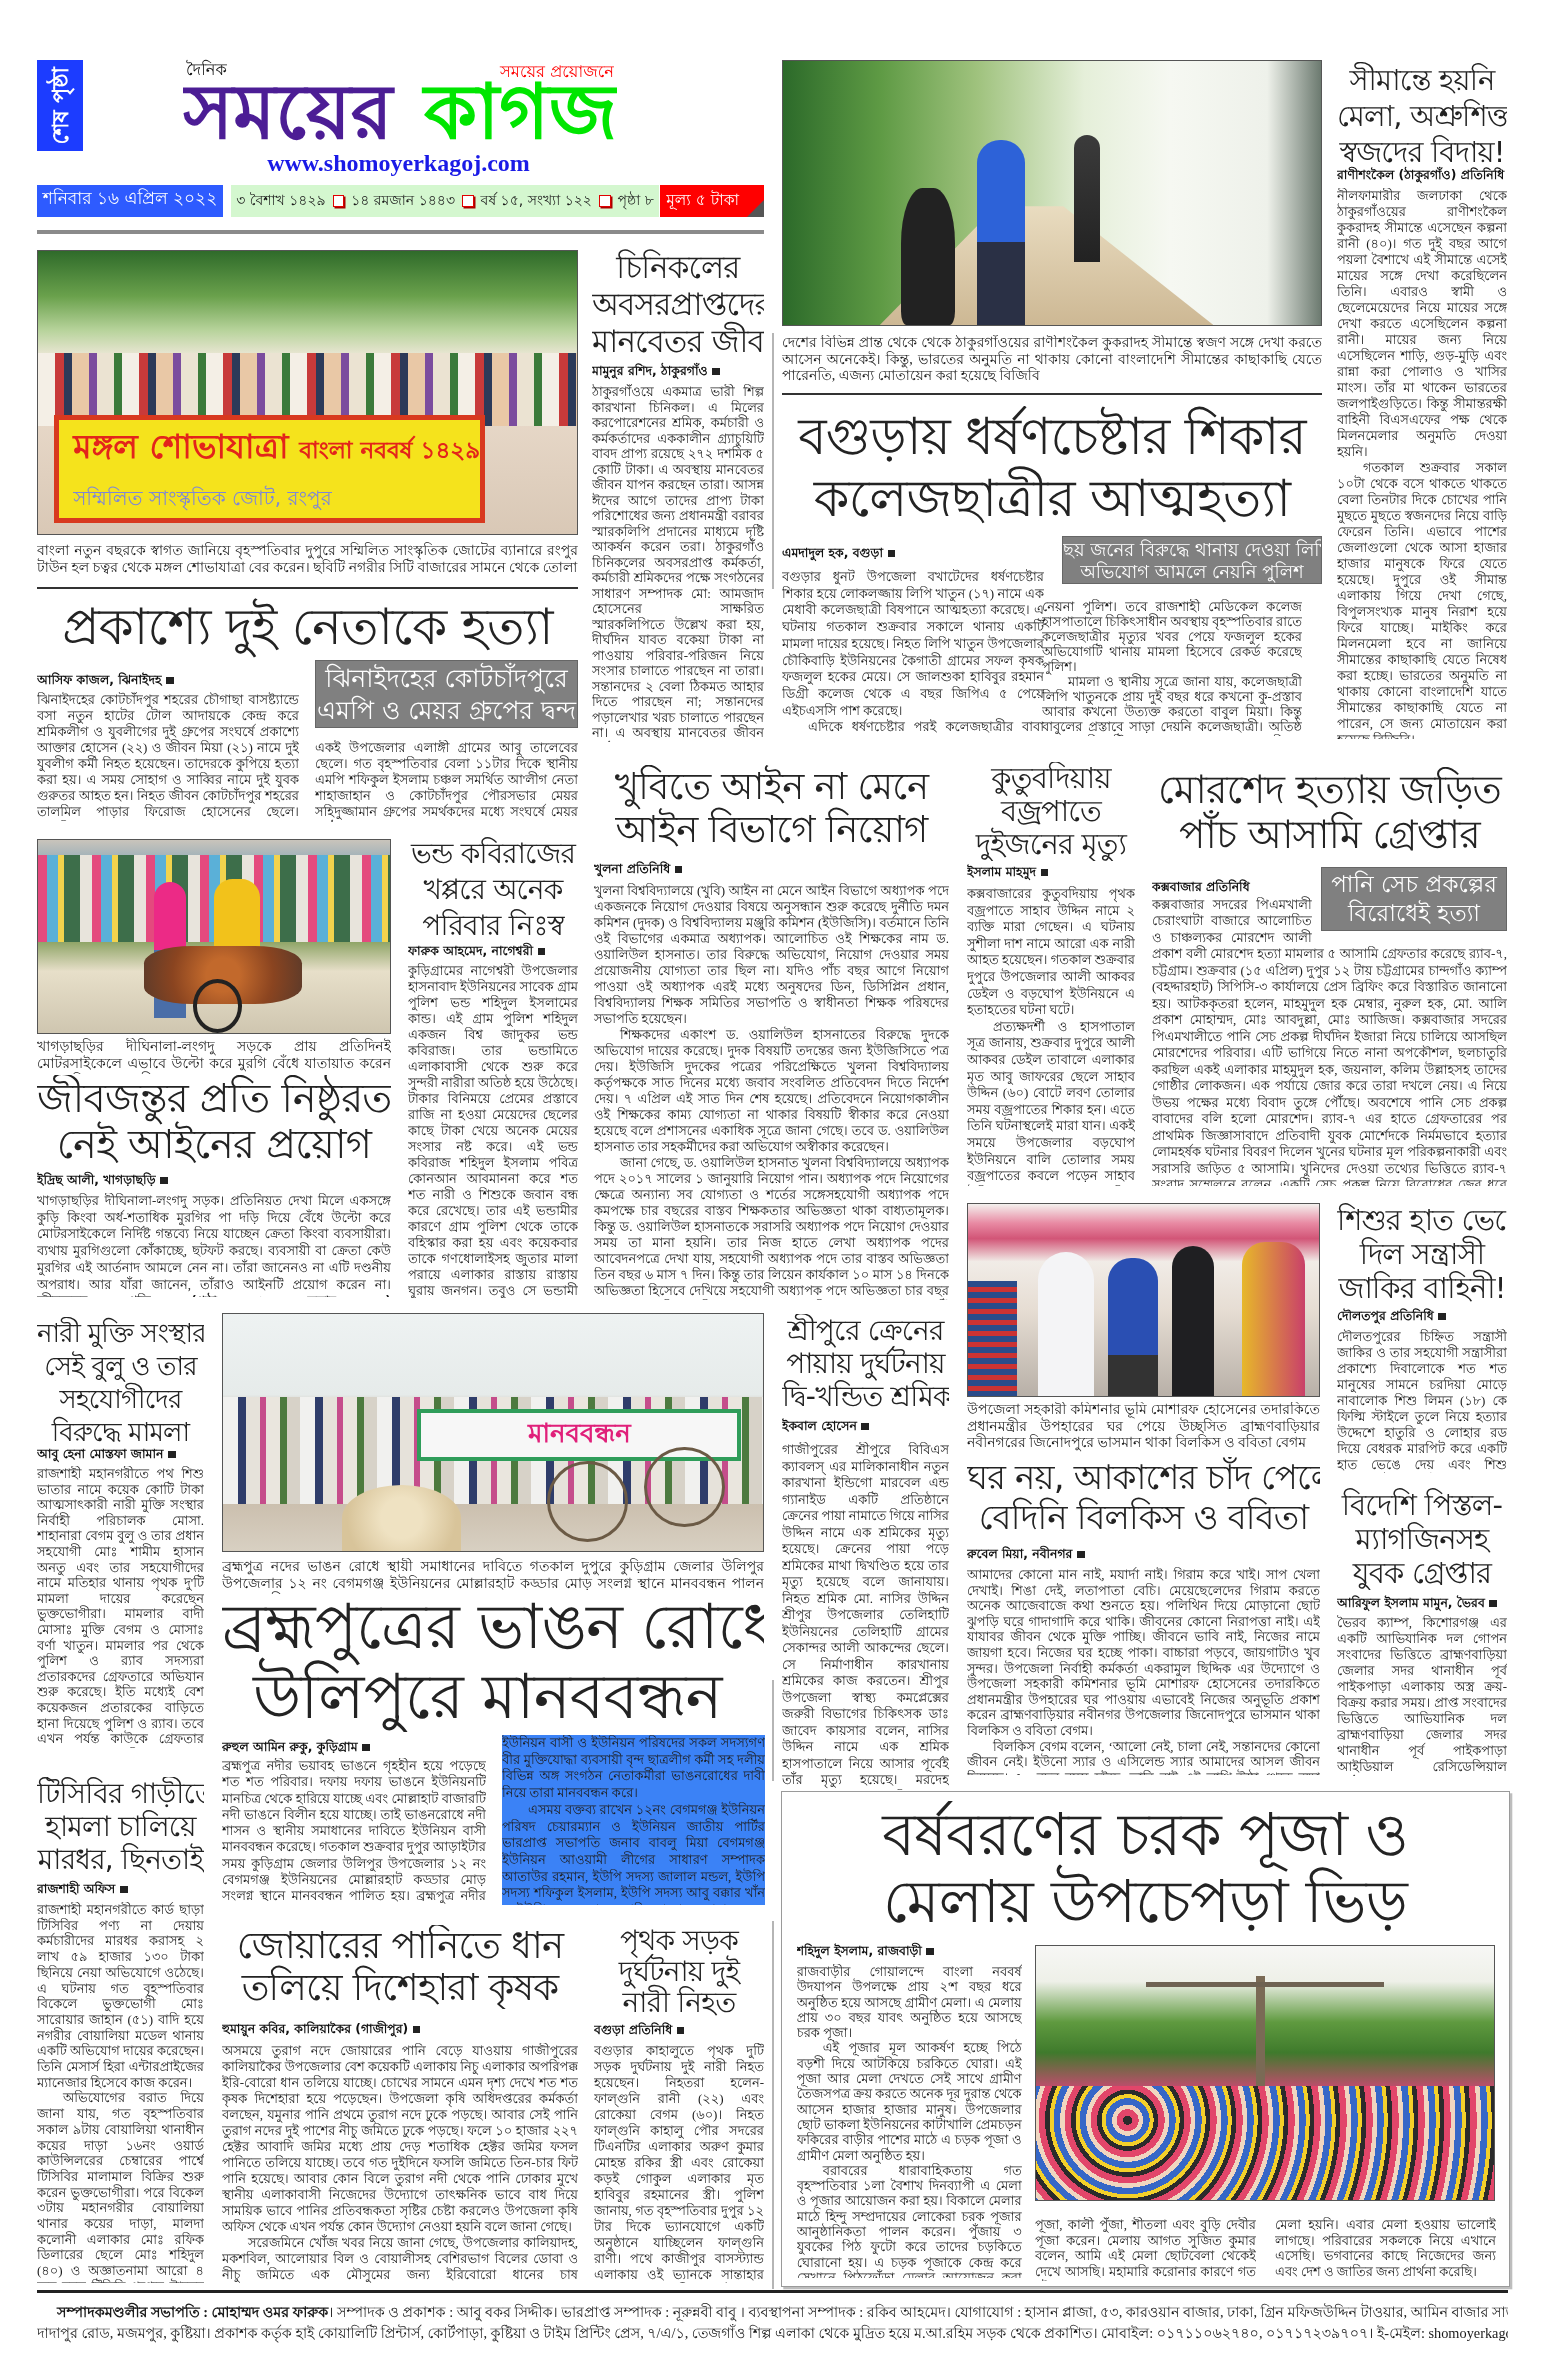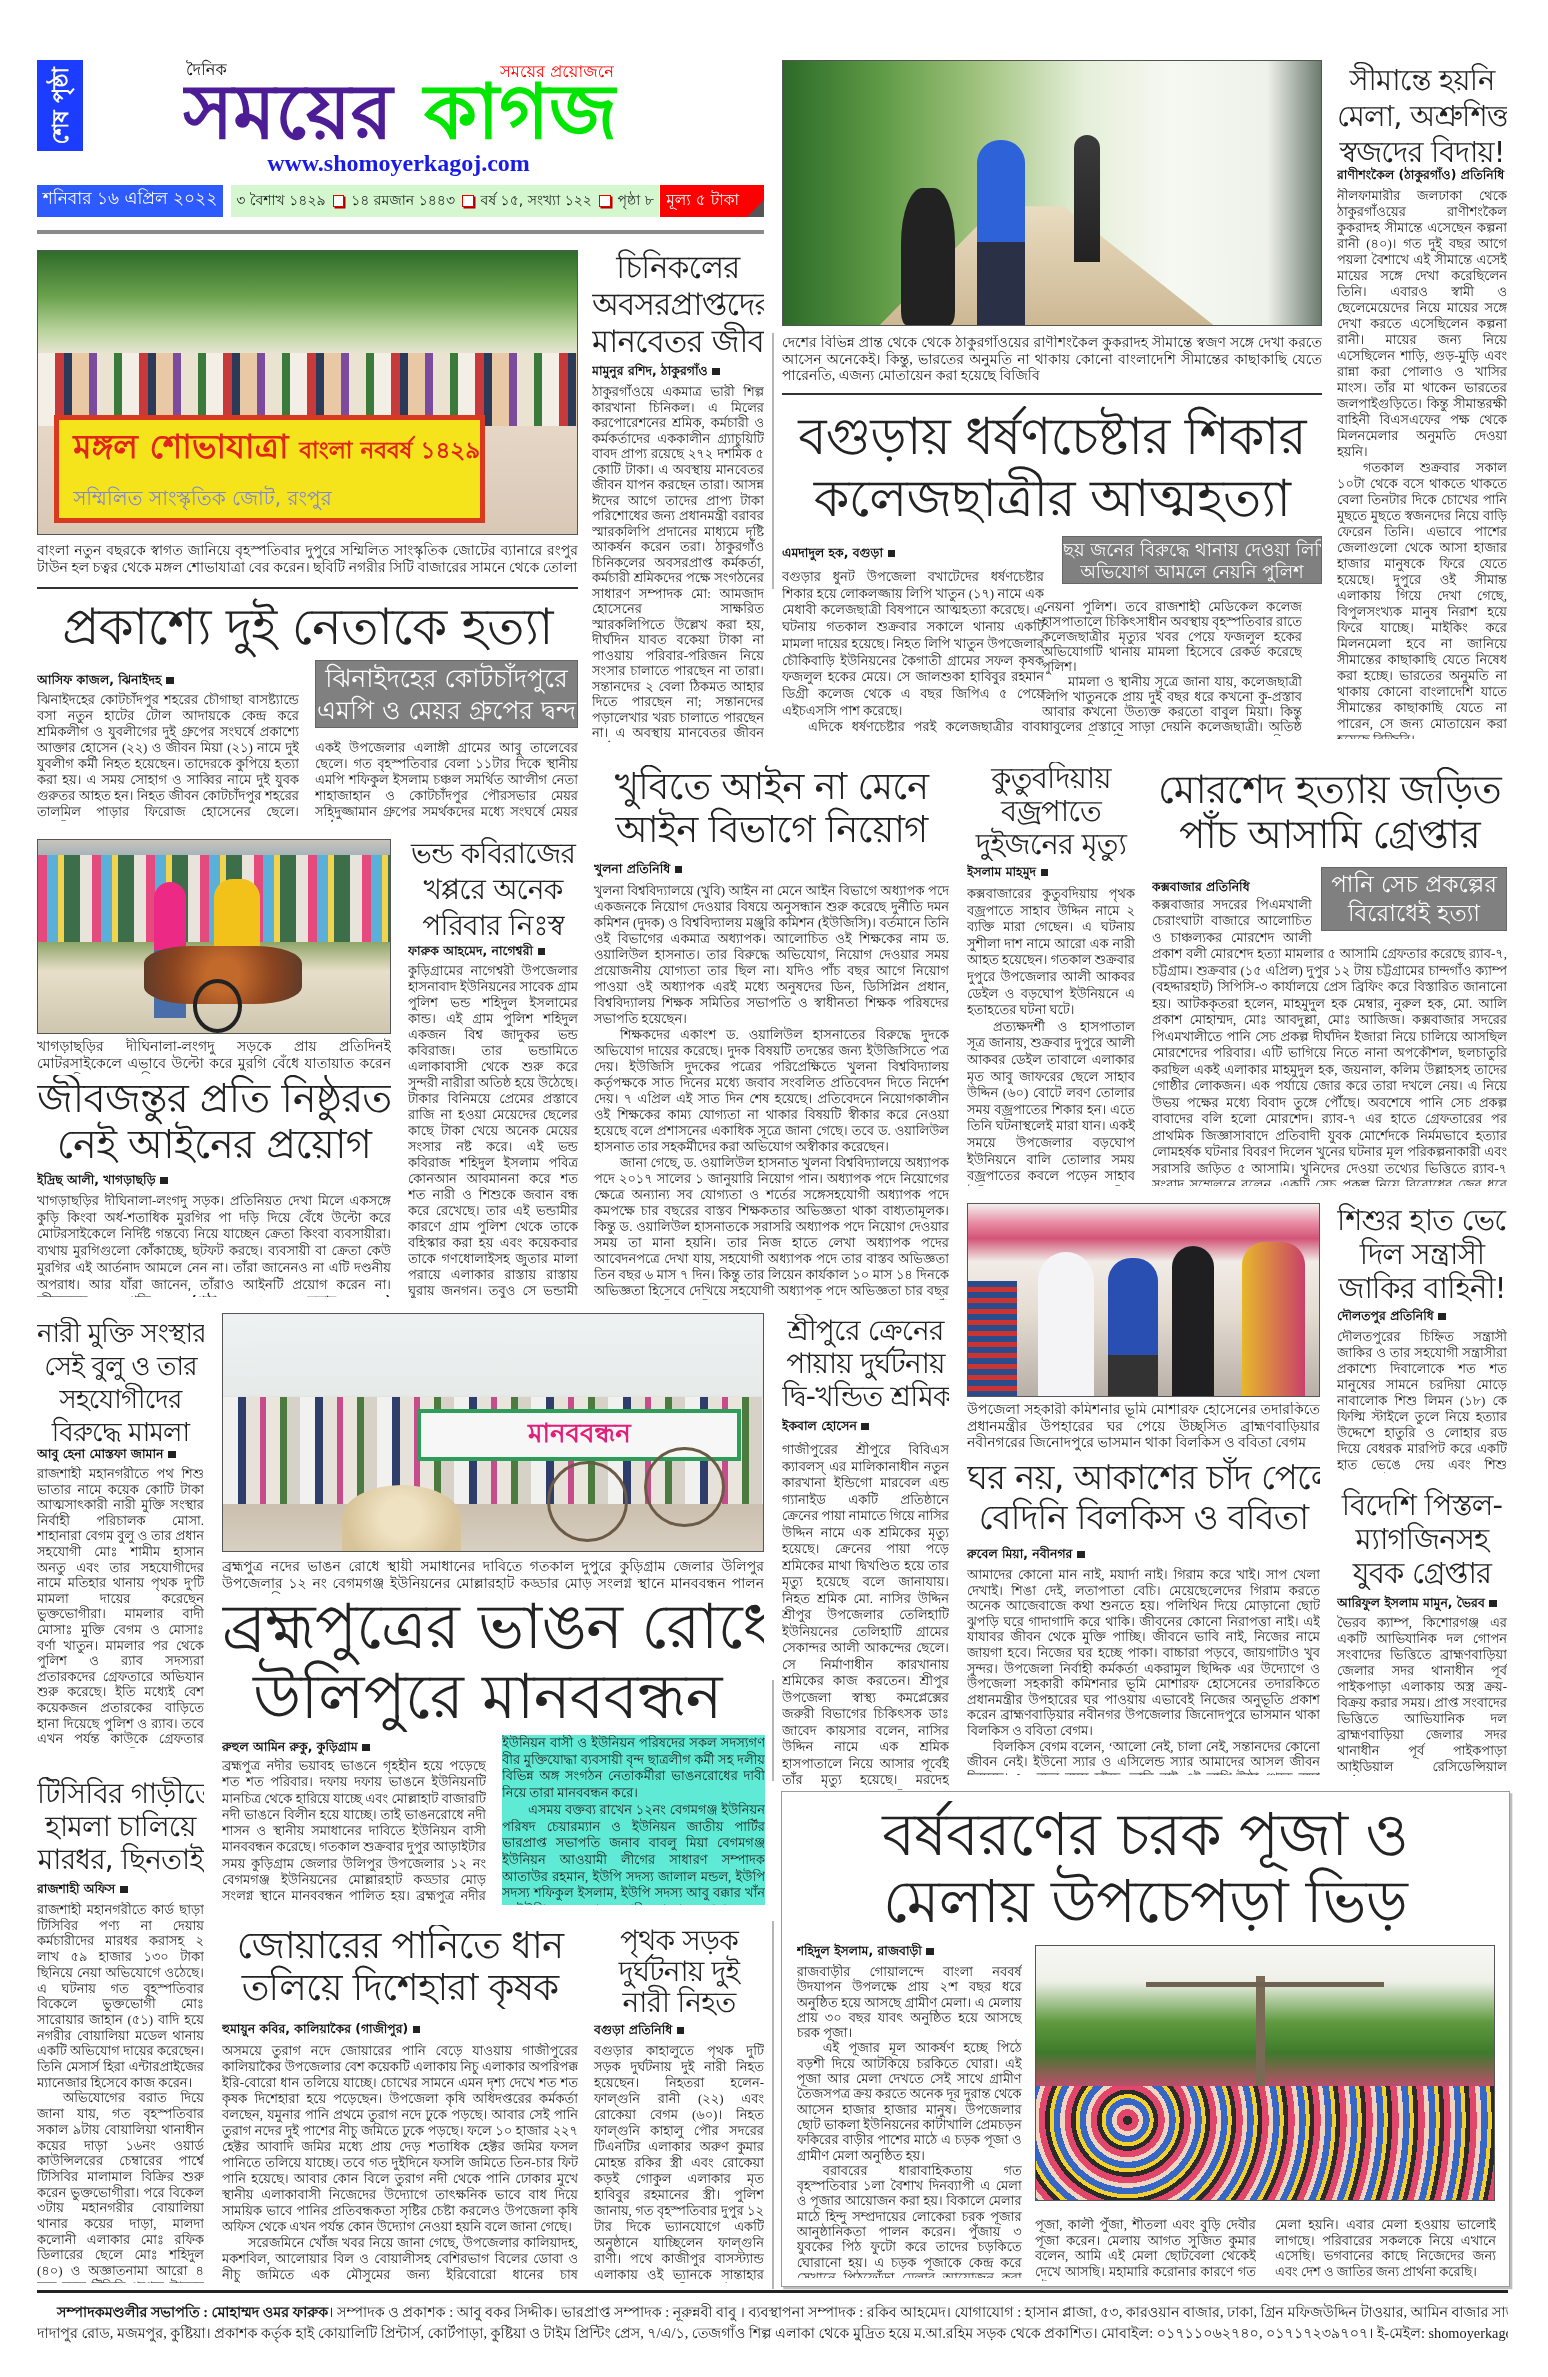--- a/index.html
+++ b/index.html
@@ -294,21 +294,21 @@
   </div>
   <div class="abs caption" style="left:222px;top:1558px;width:542px;height:36px">ব্রহ্মপুত্র নদের ভাঙন রোধে স্থায়ী সমাধানের দাবিতে গতকাল দুপুরে কুড়িগ্রাম জেলার উলিপুর উপজেলার ১২ নং বেগমগঞ্জ ইউনিয়নের মোল্লারহাট কড্ডার মোড় সংলগ্ন স্থানে মানববন্ধন পালন করেন স্থানীয়রা</div>
   <h2 class="abs hl" style="left:222px;top:1592px;width:542px;font-size:62px;line-height:70px">
     <span>ব্রহ্মপুত্রের ভাঙন রোধে</span>
     <span style="width:434px;margin:0 auto 0 31px">উলিপুরে মানববন্ধন</span>
   </h2>
   <div class="abs byline" style="left:222px;top:1738px;width:264px"><span>রুহুল আমিন রুকু, কুড়িগ্রাম</span><span class="mark"></span></div>
   <div class="abs body" style="left:222px;top:1758px;width:264px;height:147px;line-height:16.3px">
     <p class="first last">ব্রহ্মপুত্র নদীর ভয়াবহ ভাঙনে গৃহহীন হয়ে পড়েছে শত শত পরিবার। দফায় দফায় ভাঙনে ইউনিয়নটি মানচিত্র থেকে হারিয়ে যাচ্ছে এবং মোল্লাহাট বাজারটি নদী ভাঙনে বিলীন হয়ে যাচ্ছে। তাই ভাঙনরোধে নদী শাসন ও স্থানীয় সমাধানের দাবিতে ইউনিয়ন বাসী মানববন্ধন করেছে। গতকাল শুক্রবার দুপুর আড়াইটার সময় কুড়িগ্রাম জেলার উলিপুর উপজেলার ১২ নং বেগমগঞ্জ ইউনিয়নের মোল্লারহাট কড্ডার মোড় সংলগ্ন স্থানে মানববন্ধন পালিত হয়। ব্রহ্মপুত্র নদীর ভাঙন এলাকায়</p>
   </div>
-  <div class="abs body" style="left:502px;top:1735px;width:263px;height:170px;line-height:16.7px;background:#5eead4">
+  <div class="abs body" style="left:502px;top:1735px;width:263px;height:170px;line-height:16.7px;background:#3b82f6">
     <p class="first">ইউনিয়ন বাসী ও ইউনিয়ন পরিষদের সকল সদস্যগণ বীর মুক্তিযোদ্ধা ব্যবসায়ী বৃন্দ ছাত্রলীগ কর্মী সহ দলীয় বিভিন্ন অঙ্গ সংগঠন নেতাকর্মীরা ভাঙনরোধের দাবী নিয়ে তারা মানববন্ধন করে।</p>
     <p class="last"><span>এসময় বক্তব্য রাখেন ১২নং বেগমগঞ্জ ইউনিয়ন পরিষদ চেয়ারম্যান ও ইউনিয়ন জাতীয় পার্টির ভারপ্রাপ্ত সভাপতি জনাব বাবলু মিয়া বেগমগঞ্জ ইউনিয়ন আওয়ামী লীগের সাধারণ সম্পাদক আতাউর রহমান, ইউপি সদস্য জালাল মন্ডল, ইউপি সদস্য শফিকুল ইসলাম, ইউপি সদস্য আবু বক্কার খাঁন ও ইউপি সদস্য আব্দুল হামিদ প্রমুখ। বক্তারা বলেন, গত বেশ</span> </p>
   </div>
 </section>
 
 <section>
   <h2 class="abs hl" style="left:782px;top:1314px;width:167px;font-size:28px;line-height:33px">
     <span>শ্রীপুরে ক্রেনের</span>
     <span>পায়ায় দুর্ঘটনায়</span>
     <span>দ্বি-খন্ডিত শ্রমিক</span>

